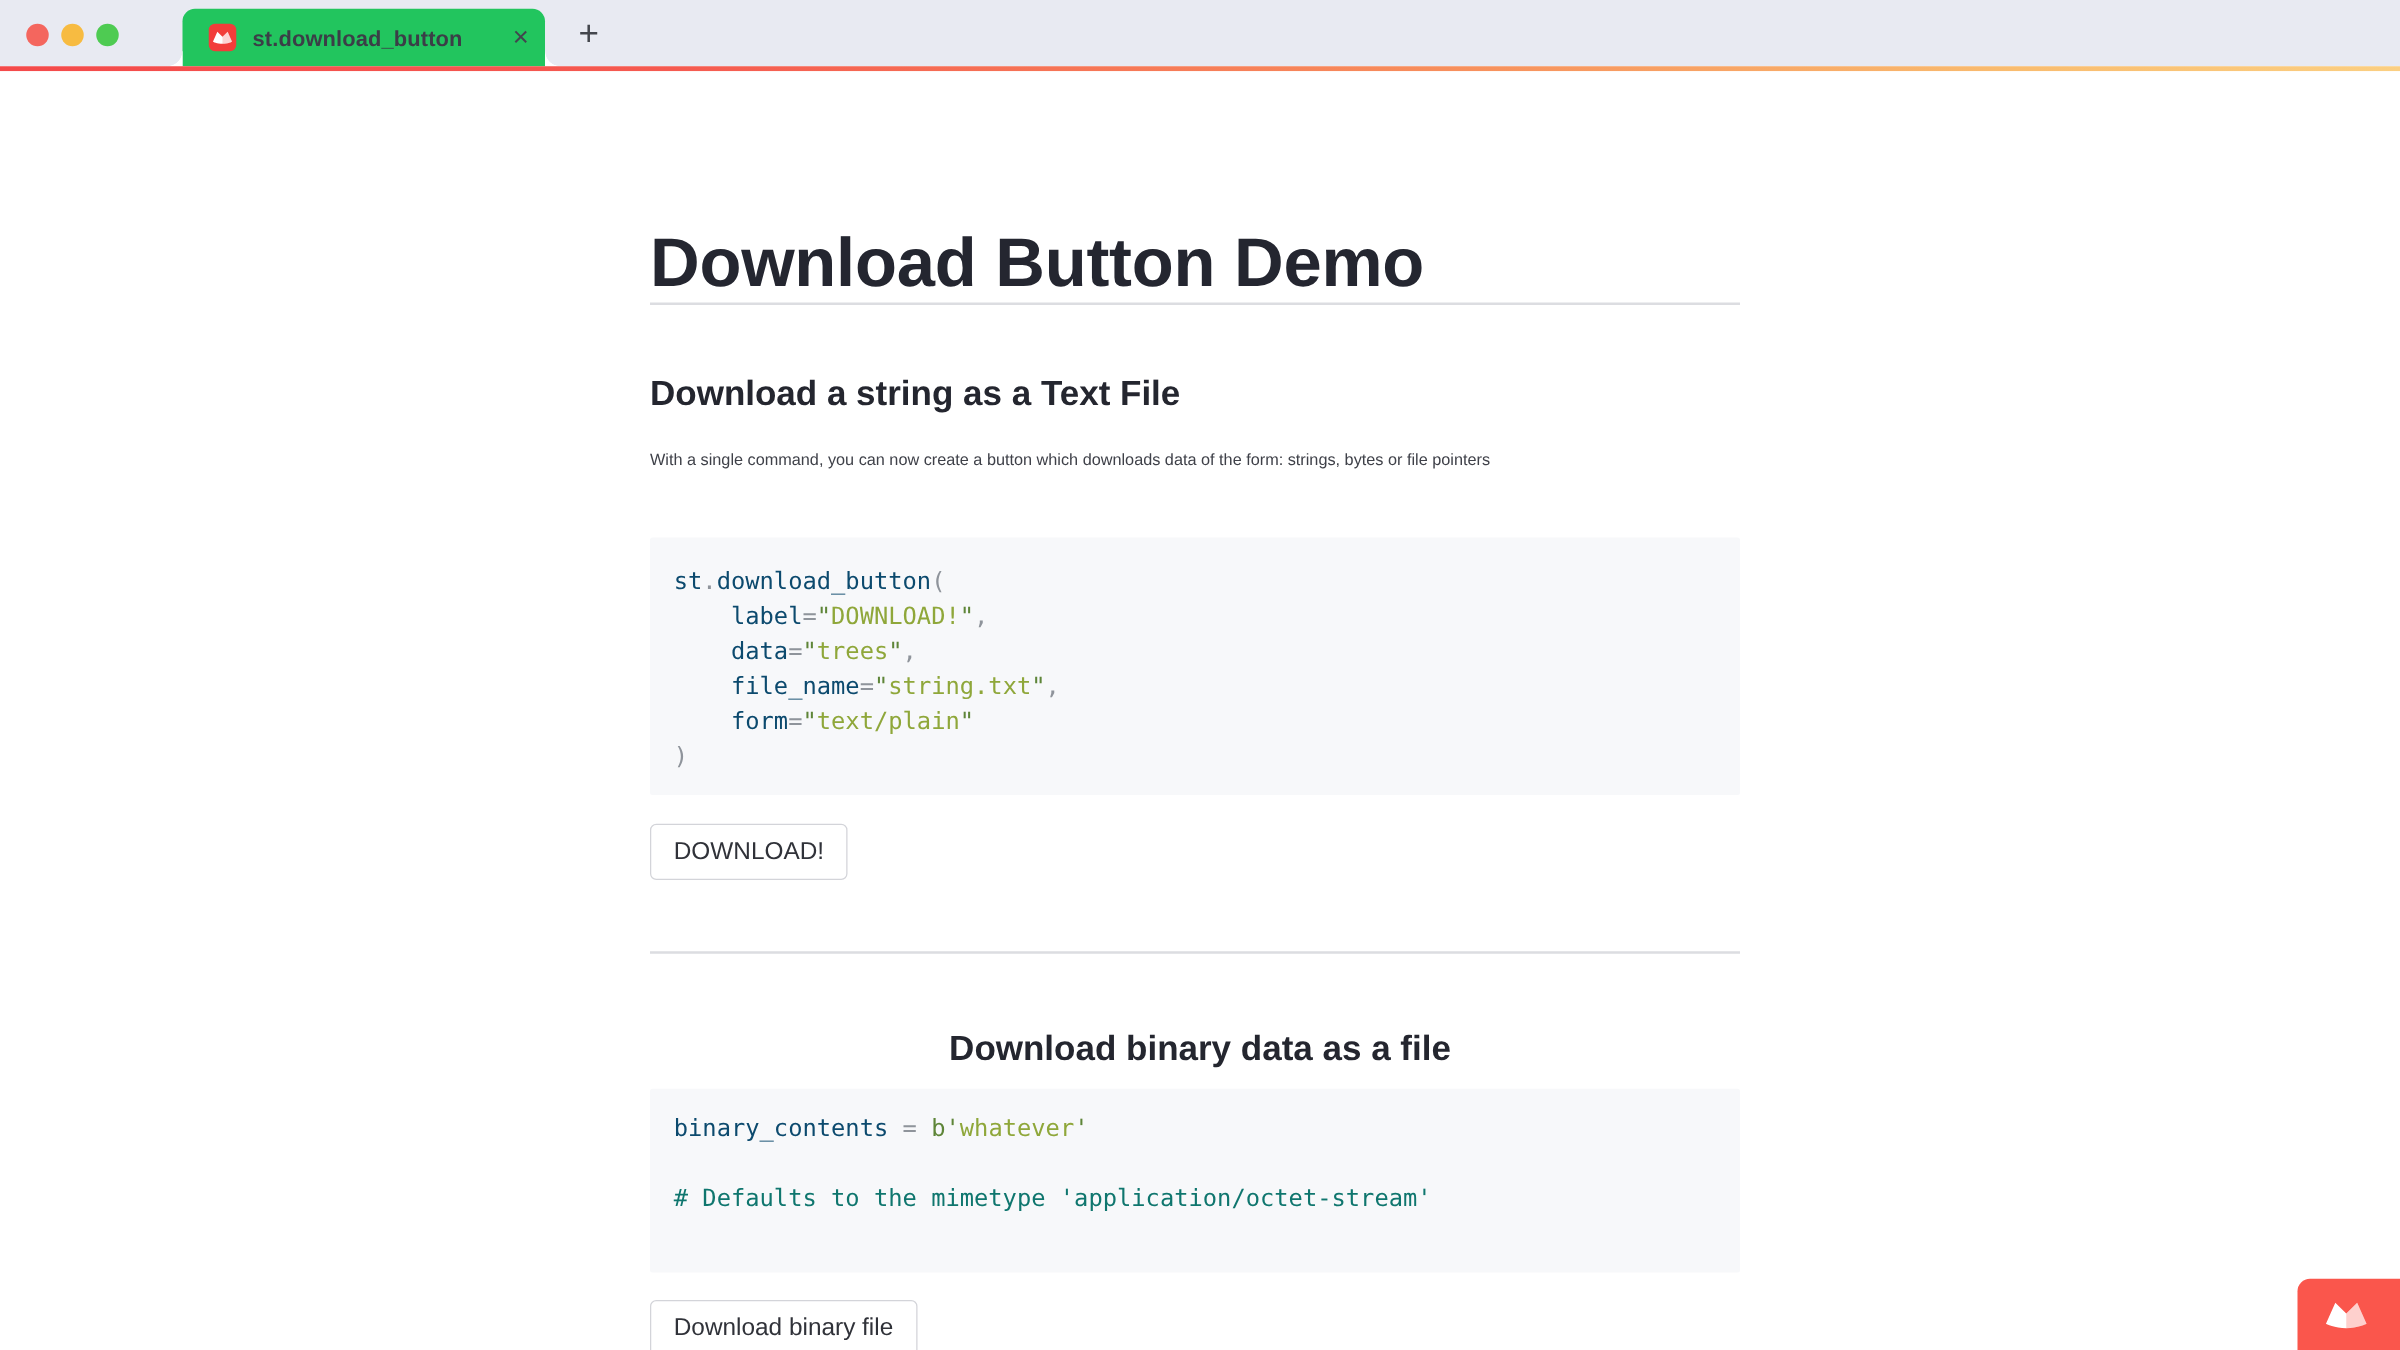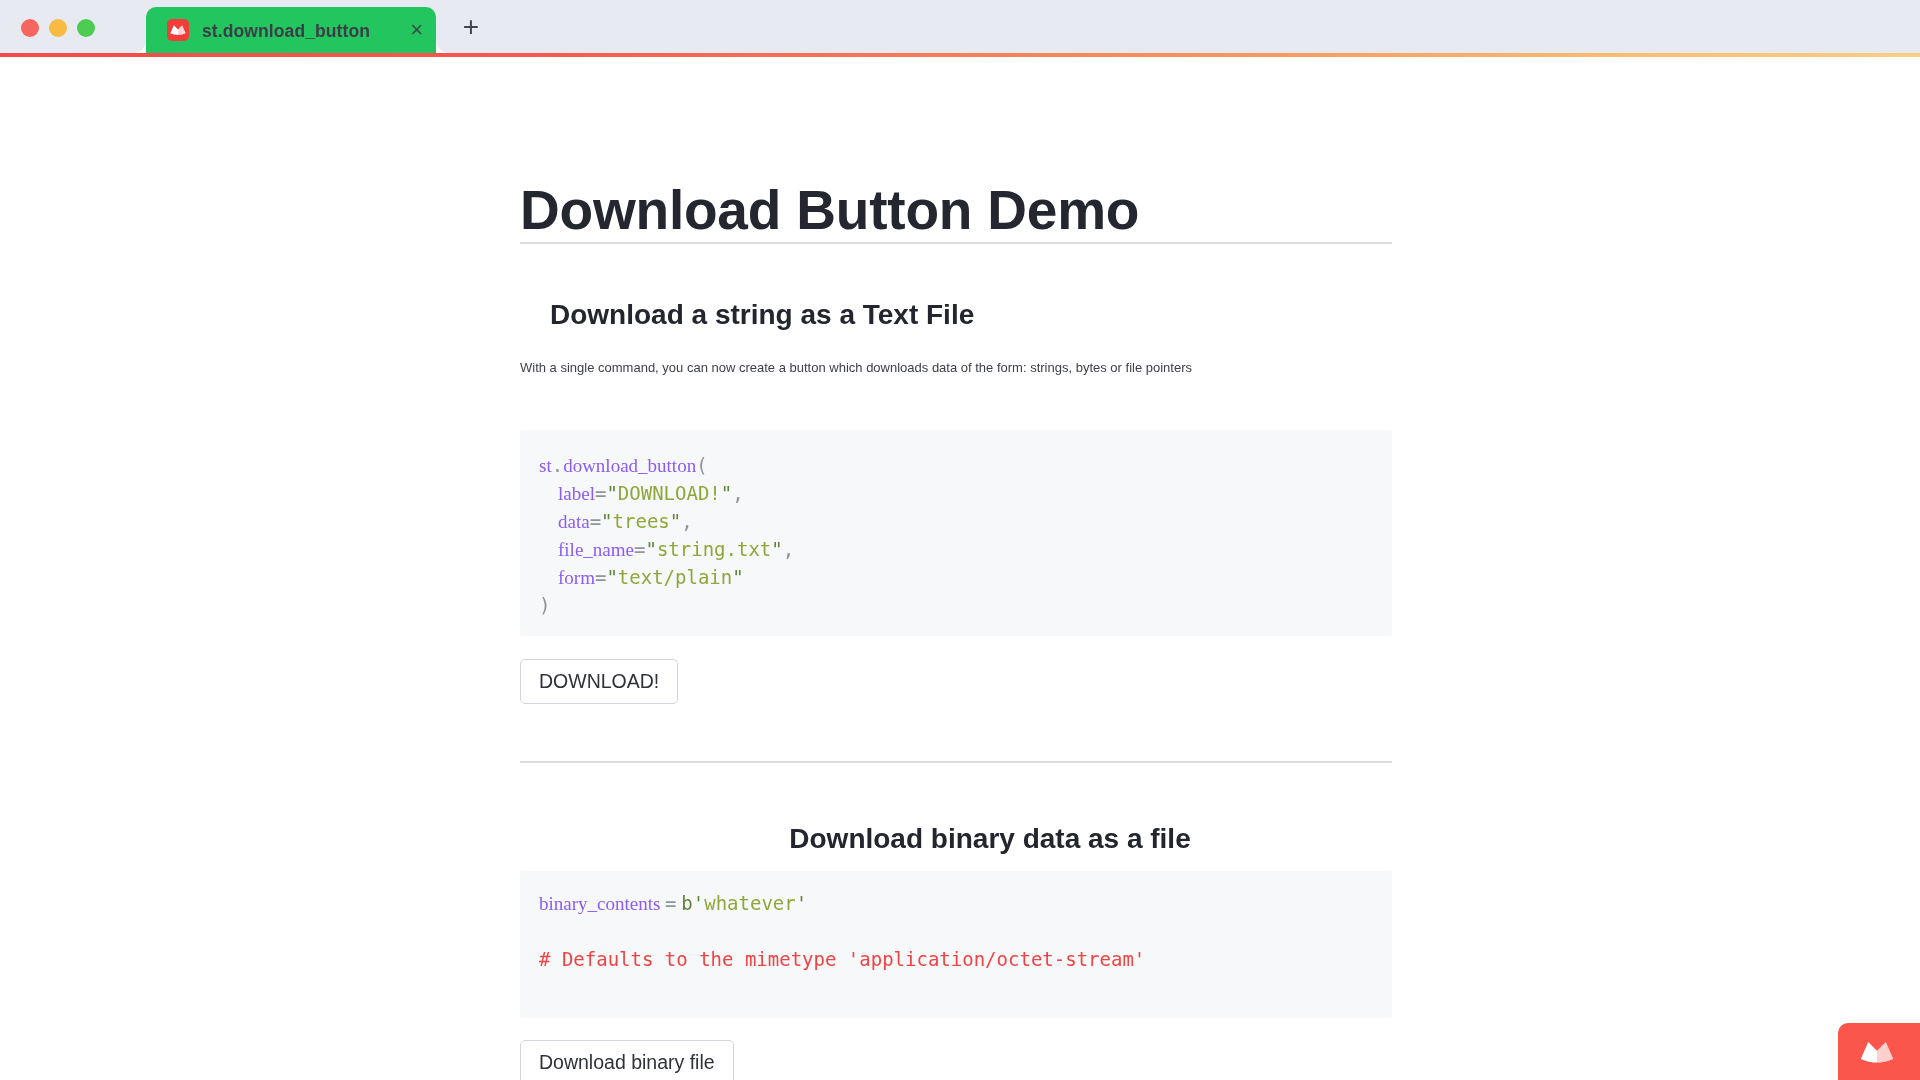--- a/index.html
+++ b/index.html
@@ -34,35 +34,35 @@
          background:linear-gradient(90deg,#f44a4b 0%,#f55a50 28%,#f78e5c 60%,#f9bc6f 84%,#fbcf82 100%); }
 
   
   .page { position:absolute; left:0; top:57px; width:1920px; height:1023px; background:#fff; }
   .abs { position:absolute; }
 
   .h1 { left:520px; top:126px; width:880px; font-size:55px; line-height:54px; font-weight:700;
         color:#242630; letter-spacing:-0.2px; }
   .hr { left:520px; width:872px; height:2px; background:#dcdde1; }
   .hr1 { top:185px; }   
-  .h3 { left:520px; width:880px; font-size:28px; font-weight:600; color:#24262f;margin-left:30px; }
+  .h3 { left:520px; width:880px; font-size:28px; font-weight:600; color:#24262f; }
   .h3a { top:242px; }
   .h3b { top:766px;text-align:center; }
   .para { left:520px; top:294px; width:880px; font-size:13px; line-height:33px; color:#3f4149; }
 
   .codeblock { left:520px; width:872px; background:#f7f8fa; border-radius:2px;
         font-family:"DejaVu Sans Mono","Liberation Mono",monospace; font-size:19px; color:#3c3e44; }
   .code1 { top:373px; height:206px; padding:21px 0 0 19px; }
   .code2 { top:814px; height:147px; padding:18px 0 0 19px; }
   .code-line { white-space:pre; height:28px; line-height:28px; }
-  .tok-pln { color:#8b5cf6;font-family:Liberation Serif, serif; }
+  .tok-pln { color:#0c4a6e; }
   .tok-pun { color:#8f949b; }
   .tok-str { color:#8fa73a; }
   .tok-strq { color:#5e8538; }
-  .tok-com { color:#ef4444; }
+  .tok-com { color:#0f766e; }
 
   .st-button { position:absolute; left:520px; height:45px; line-height:43px; display:inline-block;
         padding:0 18px; background:#fff; border:1px solid #d3d4d9; border-radius:5px;
         font-size:19.5px; color:#303239; cursor:pointer; font-family:"Liberation Sans",sans-serif; }
   .btn1 { top:602px; }
   .btn2 { top:983px; }
 
   .badge { position:absolute; left:1838px; top:966px; width:120px; height:80px;
         background:#fa564c; border-radius:10px 0 0 0; }
   .badge svg { position:absolute; left:22px; top:17px; width:34px; height:24px; }

